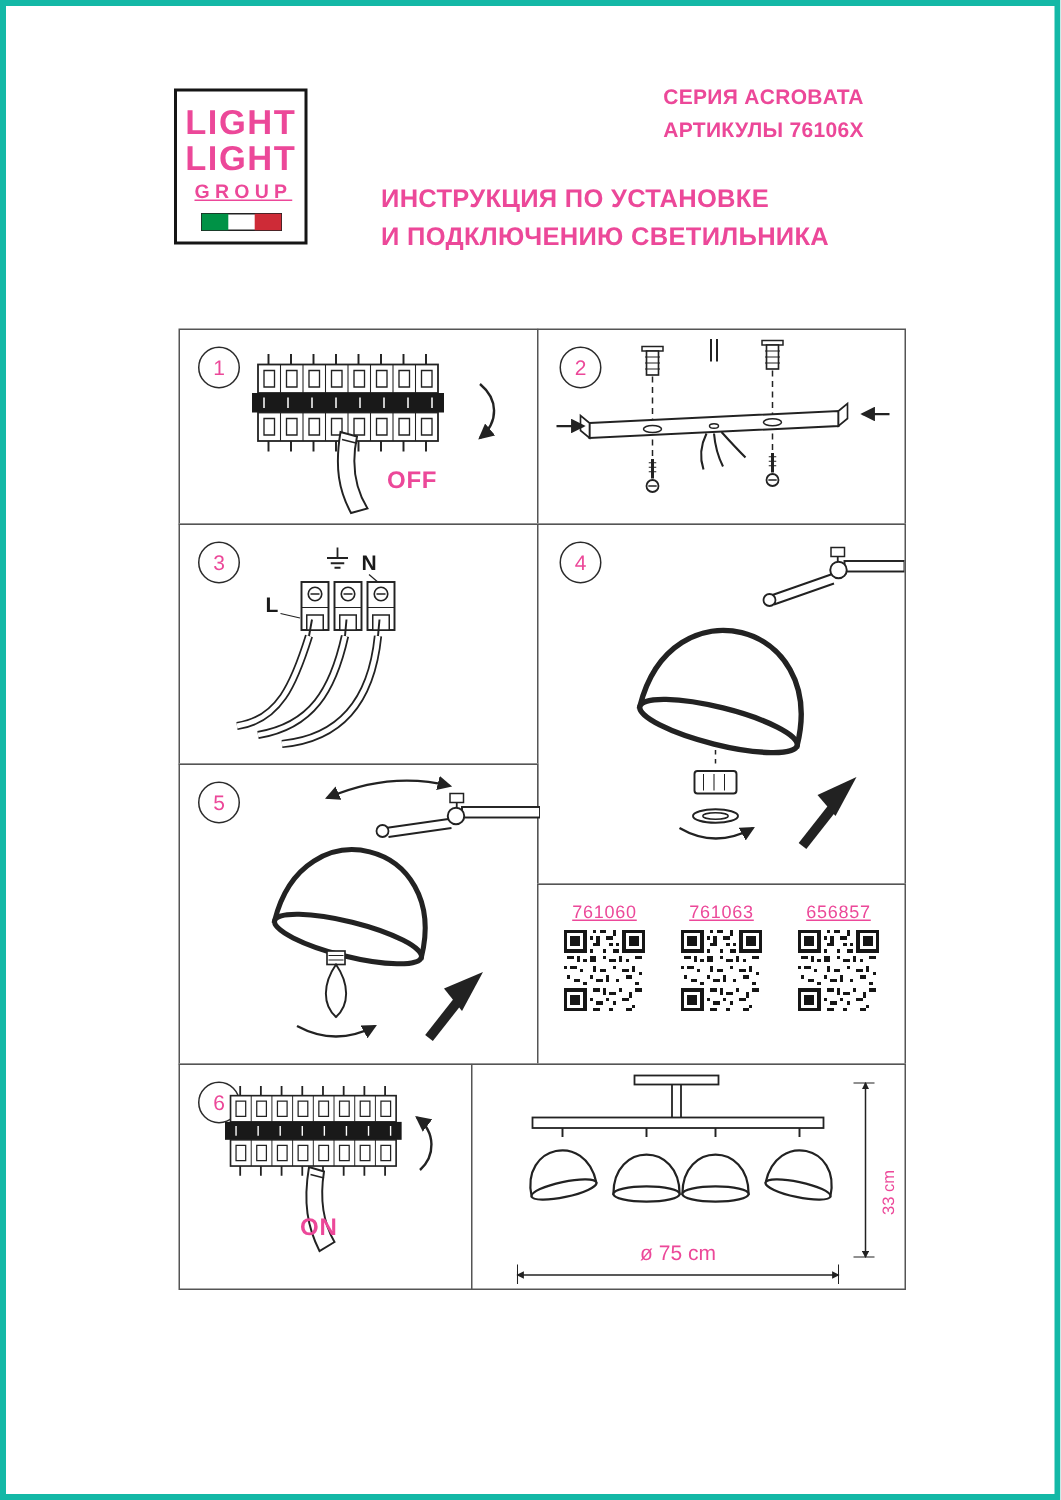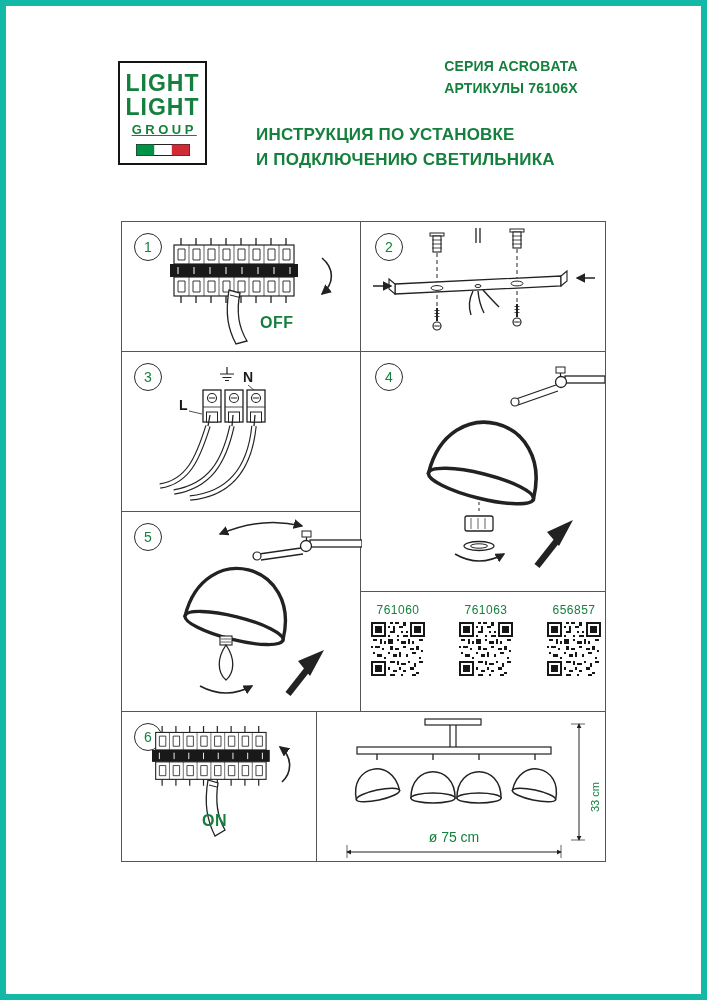--- a/index.html
+++ b/index.html
@@ -1,27 +1,27 @@
 <!DOCTYPE html>
 <html><head>
 <meta charset="utf-8">
 <style>
   html,body{margin:0;padding:0;background:#ffffff;}
-  .page{position:relative;width:707px;height:1000px;background:#fff;font-family:"Liberation Sans",sans-serif;color:#15803d;overflow:hidden;border:6px solid #14b8a6;box-sizing:border-box;}
+  .page{position:relative;width:707px;height:1000px;background:#fff;font-family:"Liberation Sans",sans-serif;color:#ec4899;overflow:hidden;border:4px solid #14b8a6;box-sizing:border-box;}
   .panel{position:absolute;border:1px solid #555;background:#fff;box-sizing:border-box;}
   .badge{position:absolute;width:26px;height:26px;border:1.5px solid #2b2b2b;border-radius:50%;display:flex;align-items:center;justify-content:center;font-size:14px;background:#fff;}
   .art{position:absolute;}
   .lbl{position:absolute;font-weight:bold;font-size:16px;letter-spacing:.5px;text-align:left;}
   .logo{position:absolute;left:112px;top:55px;width:89px;height:104px;border:2px solid #151515;text-align:center;box-sizing:border-box;padding-top:8px;}
   .logo .l1{font-size:23px;font-weight:bold;line-height:24px;letter-spacing:1px;}
   .logo .grp{font-size:13px;letter-spacing:3.5px;text-indent:3.5px;margin-top:3px;font-weight:bold;text-decoration:underline;}
   .flag{display:block;margin:7px auto 0;}
   .series{position:absolute;left:405px;top:49px;width:200px;text-align:center;font-weight:bold;font-size:14px;line-height:22px;letter-spacing:.2px;}
   .instr{position:absolute;left:250px;top:116px;width:360px;text-align:left;font-weight:bold;font-size:17px;line-height:25px;letter-spacing:.2px;}
-  .qr-row{display:flex;justify-content:flex-end;gap:26px;padding-top:11px;}
+  .qr-row{display:flex;justify-content:center;gap:16px;padding-top:11px;text-decoration:underline;}
   .qr-item{width:62px;text-align:center;}
   .qr-label{font-size:12px;letter-spacing:.5px;margin-bottom:5px;}
   .notes{padding:8px 10px 0 15px;font-size:11.5px;line-height:17px;}
   .dim-v{position:absolute;left:272px;top:100px;transform:rotate(-90deg);transform-origin:0 0;font-size:11px;white-space:nowrap;}
   .dim-h{position:absolute;left:77px;top:117px;width:120px;text-align:center;font-size:14px;}
 </style>
 </head>
 <body>
 
 <div class="page">

